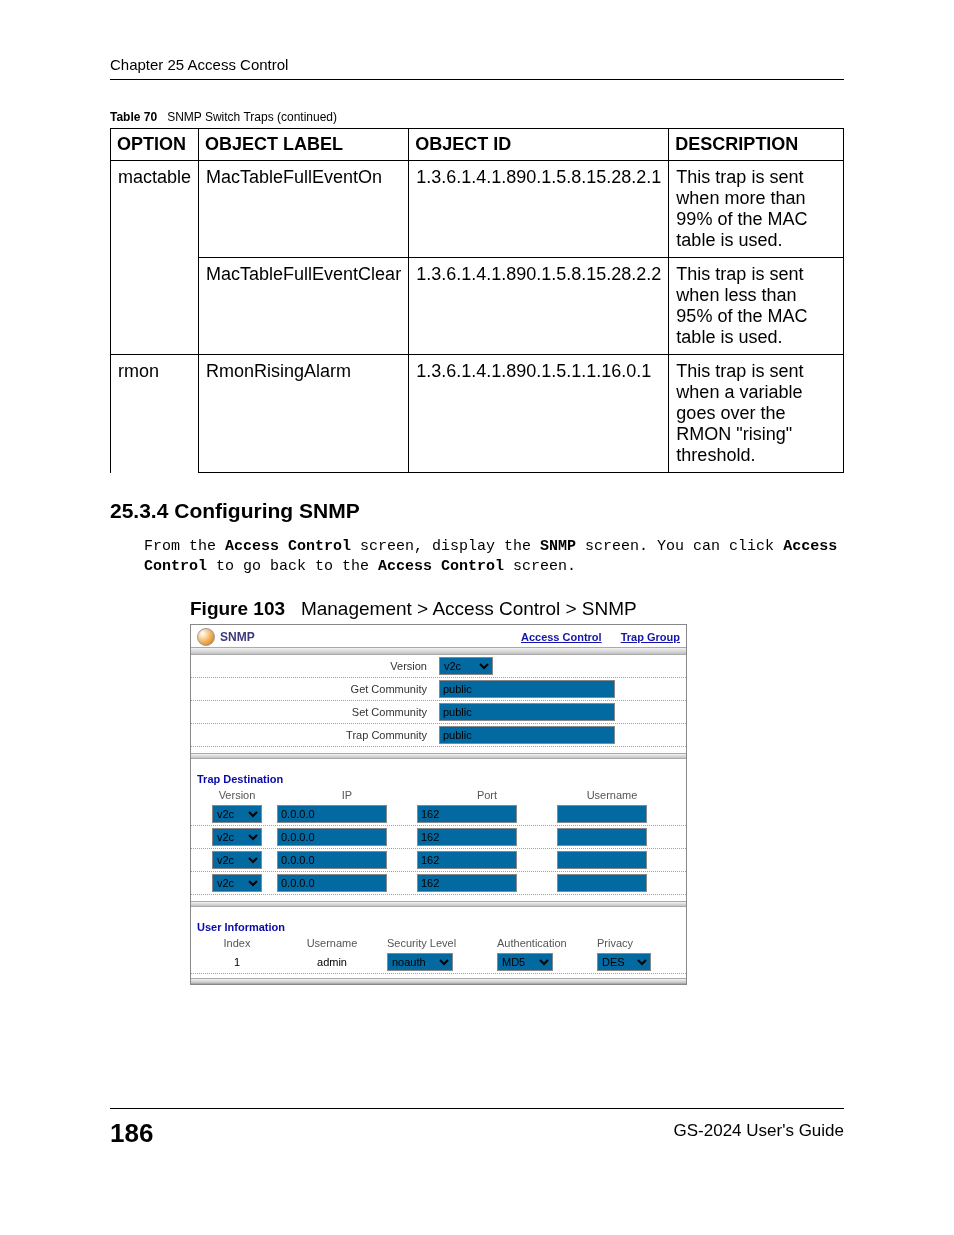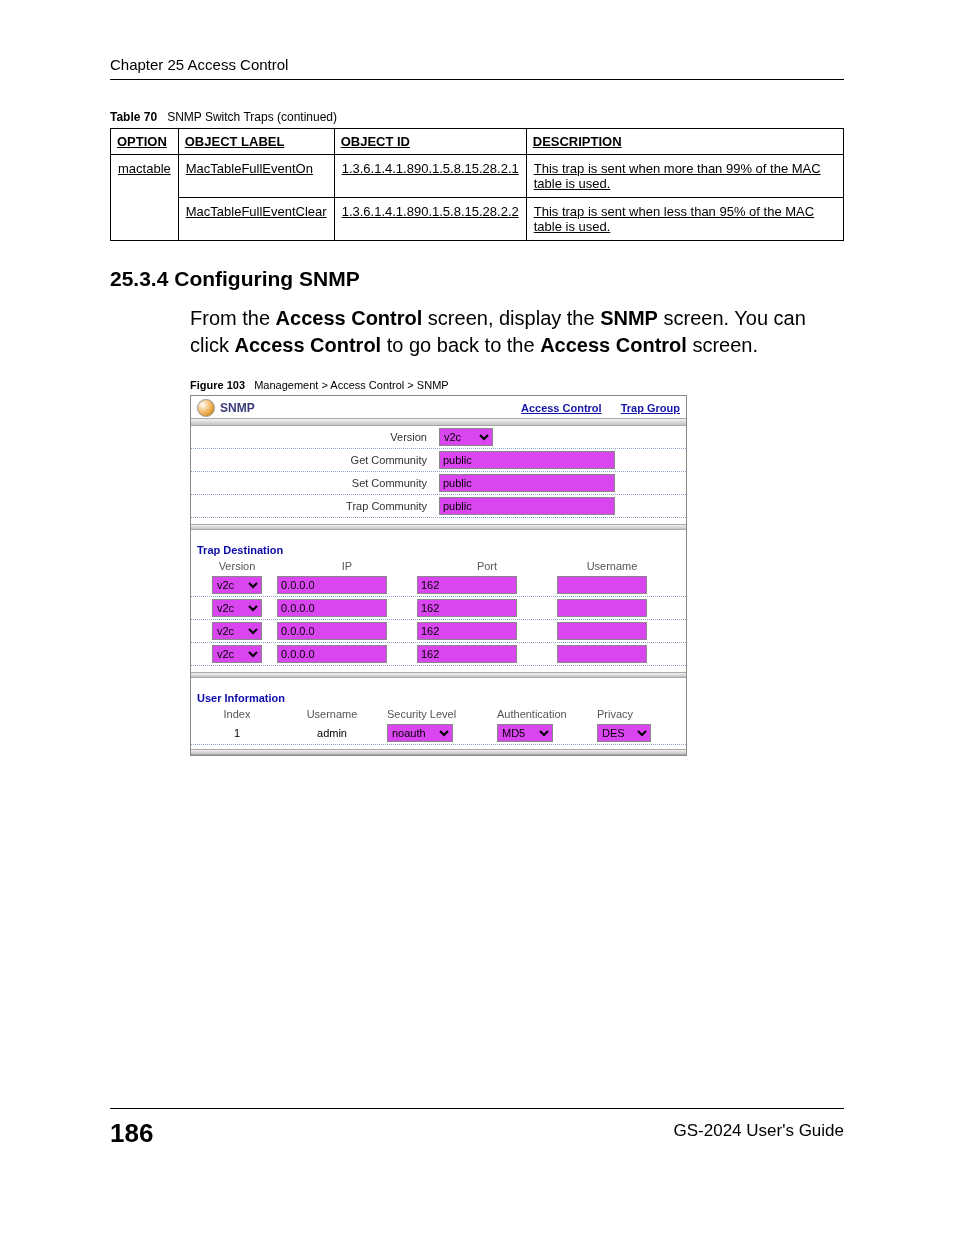--- a/index.html
+++ b/index.html
@@ -22,22 +22,21 @@
   .chapter-rule{
     border:none;
     border-top:1.5px solid #000;
     margin:0 0 30px 0;
   }
   .table-caption{font-size:12px;margin:0 0 4px 0;}
   .table-caption b{font-weight:bold;}
   table.trap{
     border-collapse:collapse;
     width:100%;
-    font-size:13px;
-    text-decoration:underline;
+    font-size:18px;
   }
   table.trap th{
     border:1.5px solid #000;
     background:#fff;
     padding:5px 6px;
     text-align:left;
     font-weight:bold;
   }
   table.trap td{
     border:1.5px solid #000;
@@ -45,27 +44,27 @@
     vertical-align:top;
   }
   .no-bottom{border-bottom:none!important;}
   .no-top{border-top:none!important;}
   h2.section{
     font-size:21px;
     font-weight:bold;
     margin:26px 0 14px 0;
   }
   p.body{
-    font-family:Liberation Sans, sans-serif;
-    font-size:20px;
+    font-family:Liberation Mono, monospace;
+    font-size:15px;
     line-height:1.35;
-    margin:0 0 0 80px;
+    margin:0 0 0 34px;
   }
   p.body b{font-weight:bold;}
-  .fig-caption{font-size:11px;margin:20px 0 4px 80px;}
+  .fig-caption{font-size:19px;margin:20px 0 4px 80px;}
   .fig-caption b{font-weight:bold;}
   .snmp-panel{
     margin-left:80px;
     width:495px;
     border:1px solid #888;
     background:#fff;
     font-family:"MS Sans Serif",Tahoma,Arial,sans-serif;
     font-size:11px;
   }
   .snmp-title-row{
@@ -93,21 +92,21 @@
   .setting-row{
     display:flex;
     align-items:center;
     padding:2px 6px;
     border-bottom:1px dotted #8aa3c7;
   }
   .setting-row .lbl{width:230px;text-align:right;font-size:11px;color:#333;padding-right:12px;}
   .setting-row .val{}
   select.mini,input.mini{
     font-family:inherit;font-size:11px;
-    border:1px solid #888;background:#d946ef;
+    border:1px solid #888;background:#0369a1;
     height:18px;box-sizing:border-box;
   }
   select.mini{height:18px;}
   input.mini{padding:0 3px;}
   .section-label{color:#0a0aaa;font-weight:bold;padding:14px 6px 2px 6px;font-size:11px;}
   .dest-head,.dest-row,.ui-head,.ui-row{display:flex;align-items:center;padding:2px 6px;}
   .dest-head,.ui-head{color:#555;font-size:11px;}
   .dest-row,.ui-row{border-bottom:1px dotted #8aa3c7;}
   .dest-head .c1,.dest-row .c1{width:80px;text-align:center;}
   .dest-head .c2,.dest-row .c2{width:140px;}
@@ -165,20 +164,26 @@
         <td>MacTableFullEventOn</td>
         <td>1.3.6.1.4.1.890.1.5.8.15.28.2.1</td>
         <td>This trap is sent when more than 99% of the MAC table is used.</td>
       </tr>
       <tr>
         <td class="no-top"></td>
         <td>MacTableFullEventClear</td>
         <td>1.3.6.1.4.1.890.1.5.8.15.28.2.2</td>
         <td>This trap is sent when less than 95% of the MAC table is used.</td>
       </tr>
+      <tr>
+        <td class="no-bottom">rmon</td>
+        <td>RmonRisingAlarm</td>
+        <td>1.3.6.1.4.1.890.1.5.1.1.16.0.1</td>
+        <td>This trap is sent when a variable goes over the RMON "rising" threshold.</td>
+      </tr>
     </tbody>
   </table>
 
   <h2 class="section">25.3.4  Configuring SNMP</h2>
 
   <p class="body">
     <span>From the </span><b>Access Control</b><span> screen, display the </span><b>SNMP</b><span> screen. You can click </span><b>Access Control</b><span> to go back to the </span><b>Access Control</b><span> screen.</span>
   </p>
 
   <p class="fig-caption">

